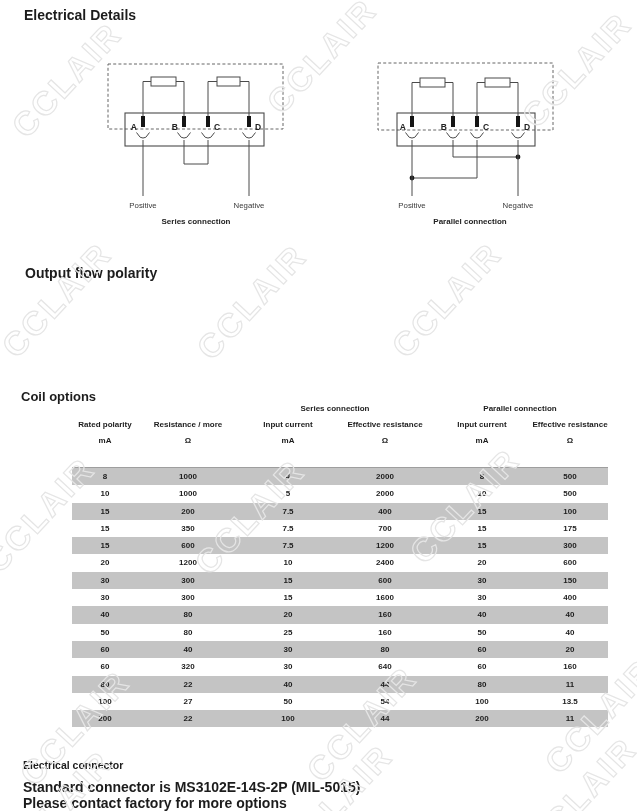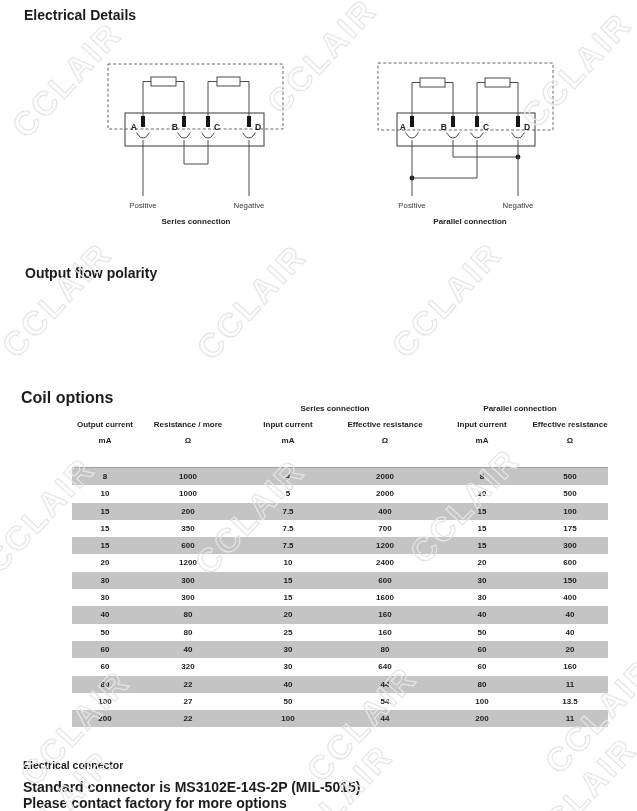--- a/index.html
+++ b/index.html
@@ -10,21 +10,21 @@
   }
   
   .wm {
     position:absolute; z-index:6; pointer-events:none;
     font-weight:bold; font-size:33px; letter-spacing:3px; white-space:nowrap;
     color:transparent; -webkit-text-stroke:1.2px #e5e5e5;
     transform:translate(-50%,-50%) rotate(-47deg);
   }
   
   .h-main  { position:absolute; font-weight:bold; font-size:14px; }
-  .h-sub   { position:absolute; font-weight:bold; font-size:16px; }
+  .h-sub   { position:absolute; font-weight:bold; font-size:13px; }
   .txt     { position:absolute; font-weight:bold; font-size:14px; }
   .h-small { position:absolute; font-weight:bold; font-size:10.5px; }
   
   .diag { position:absolute; width:200px; height:182px; }
   .diag svg { display:block; }
   .diag .caption {
     position:absolute; top:167px; left:0; width:200px; text-align:center;
     font-weight:bold; font-size:8px; color:#222;
   }
   .wire   { stroke:#4a4a4a; stroke-width:1; fill:none; }
@@ -162,21 +162,21 @@
   <div class="txt" style="left:25px; top:265px;">Output flow polarity</div>
 
   <div class="h-sub" style="left:21px; top:389px;">Coil options</div>
 
   <div class="thead-wrap">
     <div class="thead-grid">
       <div class="hcell g-series">Series connection</div>
       <div class="hcell g-parallel">Parallel connection</div>
     </div>
     <div class="thead-grid">
-      <div class="hcell">Output current</div>
+      <div class="hcell">Rated polarity</div>
       <div class="hcell">Resistance / more</div>
       <div class="hcell">Input current</div>
       <div class="hcell">Effective resistance</div>
       <div class="hcell">Input current</div>
       <div class="hcell">Effective resistance</div>
     </div>
     <div class="thead-grid">
       <div class="hcell">mA</div>
       <div class="hcell">Ω</div>
       <div class="hcell">mA</div>

